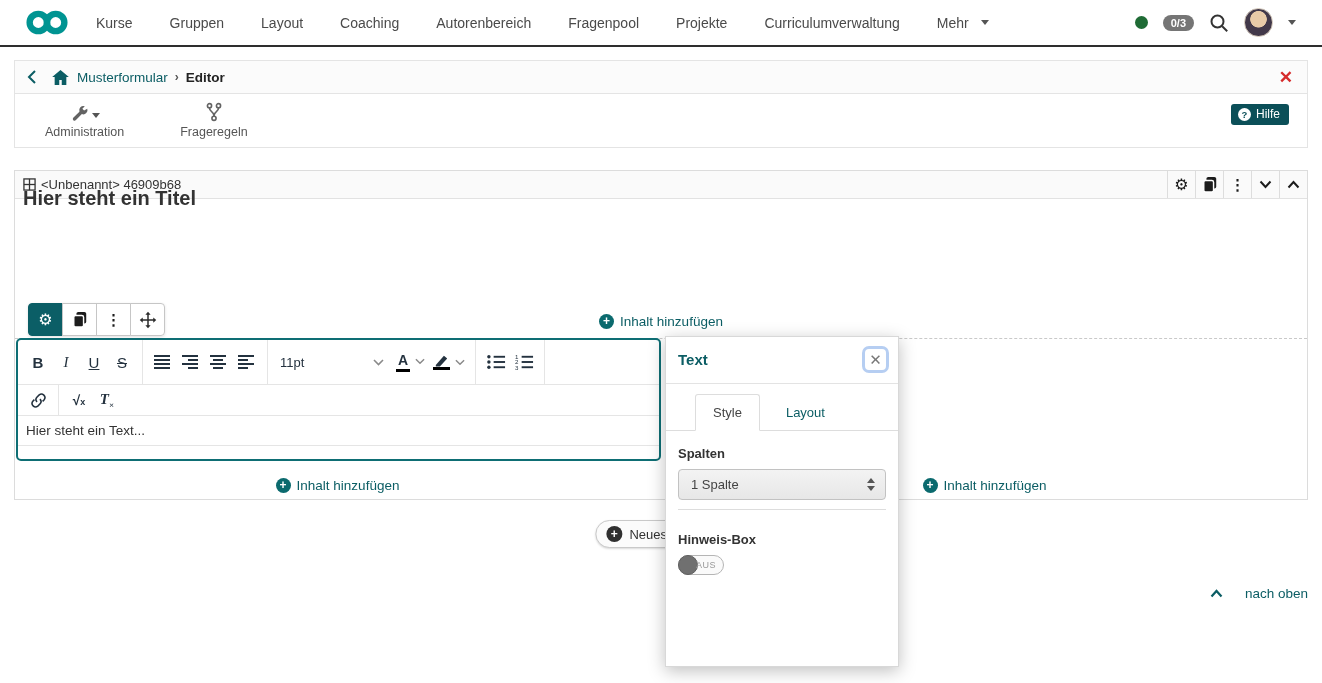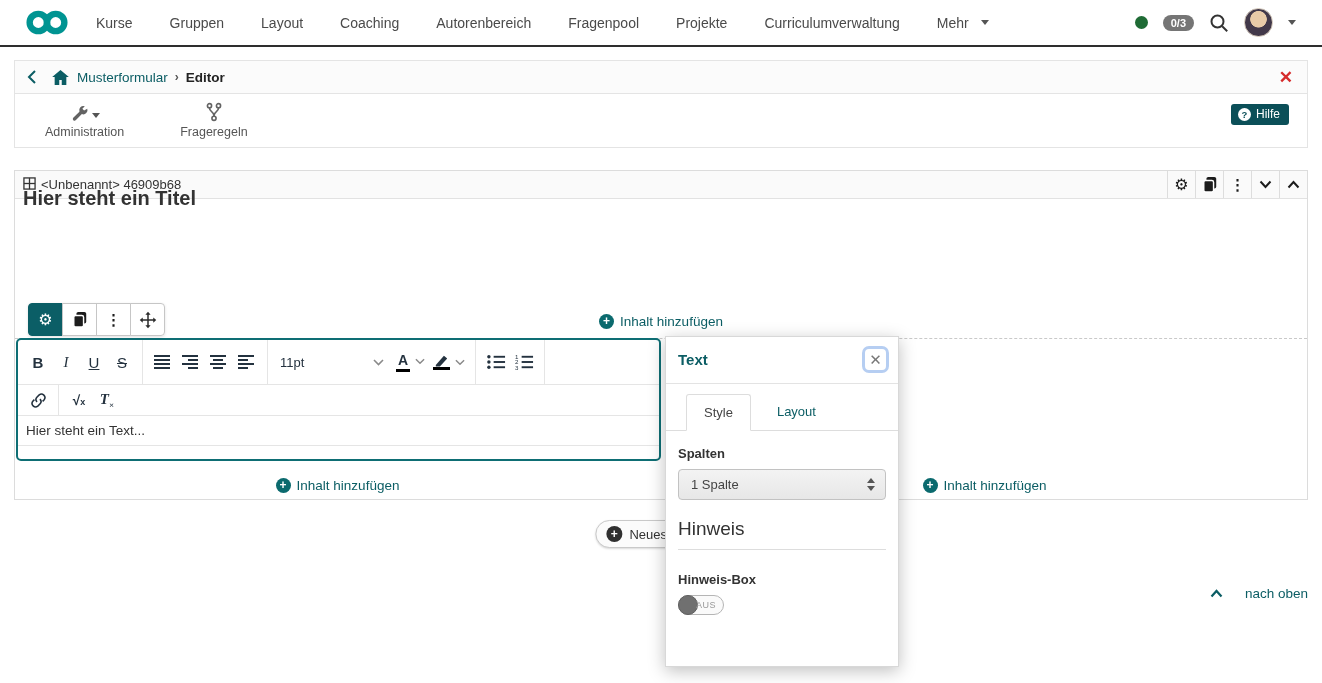--- a/index.html
+++ b/index.html
@@ -39,21 +39,21 @@
   .tool-label { font-size:12.5px; color:#555; }
   .hilfe-btn { position:absolute; right:18px; top:10px; background:#0b4f58; color:#fff; font-size:12px;
     padding:3px 9px 4px 7px; border-radius:3px; display:flex; align-items:center; gap:5px; cursor:pointer; }
   .q-circle { width:13px; height:13px; border-radius:50%; background:#fff; color:#0b4f58;
     font-size:9.5px; font-weight:bold; display:flex; align-items:center; justify-content:center; }
   
   .block { position:absolute; left:14px; top:170px; width:1294px; height:330px;
     background:#fff; border:1px solid #dcdcdc; }
   .block-header { height:28px; background:#fafafa; border-bottom:1px solid #e2e2e2;
     display:flex; align-items:center; position:relative; }
-  .block-header-title { display:flex; align-items:flex-start; gap:5px; margin-left:8px; font-size:13px; color:#333; }
+  .block-header-title { display:flex; align-items:center; gap:5px; margin-left:8px; font-size:13px; color:#333; }
   .hicons { position:absolute; right:0; top:0; height:27px; display:flex; }
   .hcell { width:28px; height:27px; border-left:1px solid #ddd; display:flex; align-items:center; justify-content:center; cursor:pointer; }
   .gear-glyph { font-size:16px; color:#1c1c1c; line-height:1; }
   .kebab-glyph { font-size:15px; color:#1c1c1c; font-weight:bold; line-height:1; }
   .block-title { position:absolute; left:8px; top:16px; font-size:20px; font-weight:bold; color:#333; }
   .add-link { display:inline-flex; align-items:center; gap:6px; color:#0b5d64; font-size:13.5px; cursor:pointer; }
   .plus-circle { width:15px; height:15px; border-radius:50%; background:#0b6a6e; color:#fff;
     font-size:12px; font-weight:bold; display:flex; align-items:center; justify-content:center; line-height:1; }
   .add-top { position:absolute; left:0; right:0; top:140px; text-align:center; }
   .row2 { position:absolute; left:0; right:0; top:167px; bottom:0; border-top:1px dashed #c9c9c9; }
@@ -99,22 +99,22 @@
     font-weight:bold; display:flex; align-items:center; justify-content:center; line-height:1; }
   .new-layout-btn span.lbl { font-size:13px; color:#333; white-space:nowrap; }
   
   .dialog { position:absolute; left:665px; top:336px; width:234px; height:331px; background:#fff;
     border:1px solid #d8d8d8; box-shadow:0 4px 16px rgba(0,0,0,.25); z-index:10; }
   .dlg-head { position:relative; height:47px; border-bottom:1px solid #e3e3e3; }
   .dlg-title { position:absolute; left:12px; top:14px; font-size:15px; font-weight:bold; color:#0b5d64; }
   .dlg-close { position:absolute; right:9px; top:9px; width:27px; height:27px; background:#fff;
     border:3px solid #b6cef2; border-radius:7px; display:flex; align-items:center; justify-content:center;
     color:#777; font-size:15px; cursor:pointer; }
-  .dlg-tabs { position:relative; margin-top:10px; padding-left:20px; border-bottom:1px solid #ddd;
-    display:flex; align-items:flex-start; }
+  .dlg-tabs { position:relative; margin-top:10px; padding-left:29px; border-bottom:1px solid #ddd;
+    display:flex; align-items:center; }
   .tab-active { background:#fff; border:1px solid #ddd; border-bottom:1px solid #fff; margin-bottom:-1px;
     border-radius:3px 3px 0 0; padding:10px 17px; font-size:13px; color:#444; cursor:pointer; }
   .tab-link { color:#0b5d64; font-size:13px; margin-left:26px; padding:10px 0; cursor:pointer; }
   .dlg-body { padding:0 12px; }
   .field-label { margin-top:15px; font-size:13px; font-weight:bold; color:#333; }
   .select { margin-top:8px; height:31px; border:1px solid #c2c2c2; border-radius:4px;
     background:linear-gradient(#f3f3f3,#e7e7e7); display:flex; align-items:center; justify-content:space-between;
     padding:0 10px 0 12px; cursor:pointer; }
   .select span { font-size:13px; color:#444; }
   .spin { display:flex; flex-direction:column; gap:3px; }
@@ -438,21 +438,20 @@
   </div>
   <div class="dlg-body">
     <div class="field-label">Spalten</div>
     <div class="select">
       <span>1 Spalte</span>
       <span class="spin">
           <i class="up"></i>
           <i class="down"></i>
         </span>
     </div>
-    <div class="section-h">Hinweis</div>
     <hr class="section-hr">
     <div class="field-label" style="margin-top:22px;">Hinweis-Box</div>
     <div class="toggle">
       <span class="knob"></span>
       <span class="state">AUS</span>
     </div>
   </div>
 </div>
 
 <div class="back-top">

